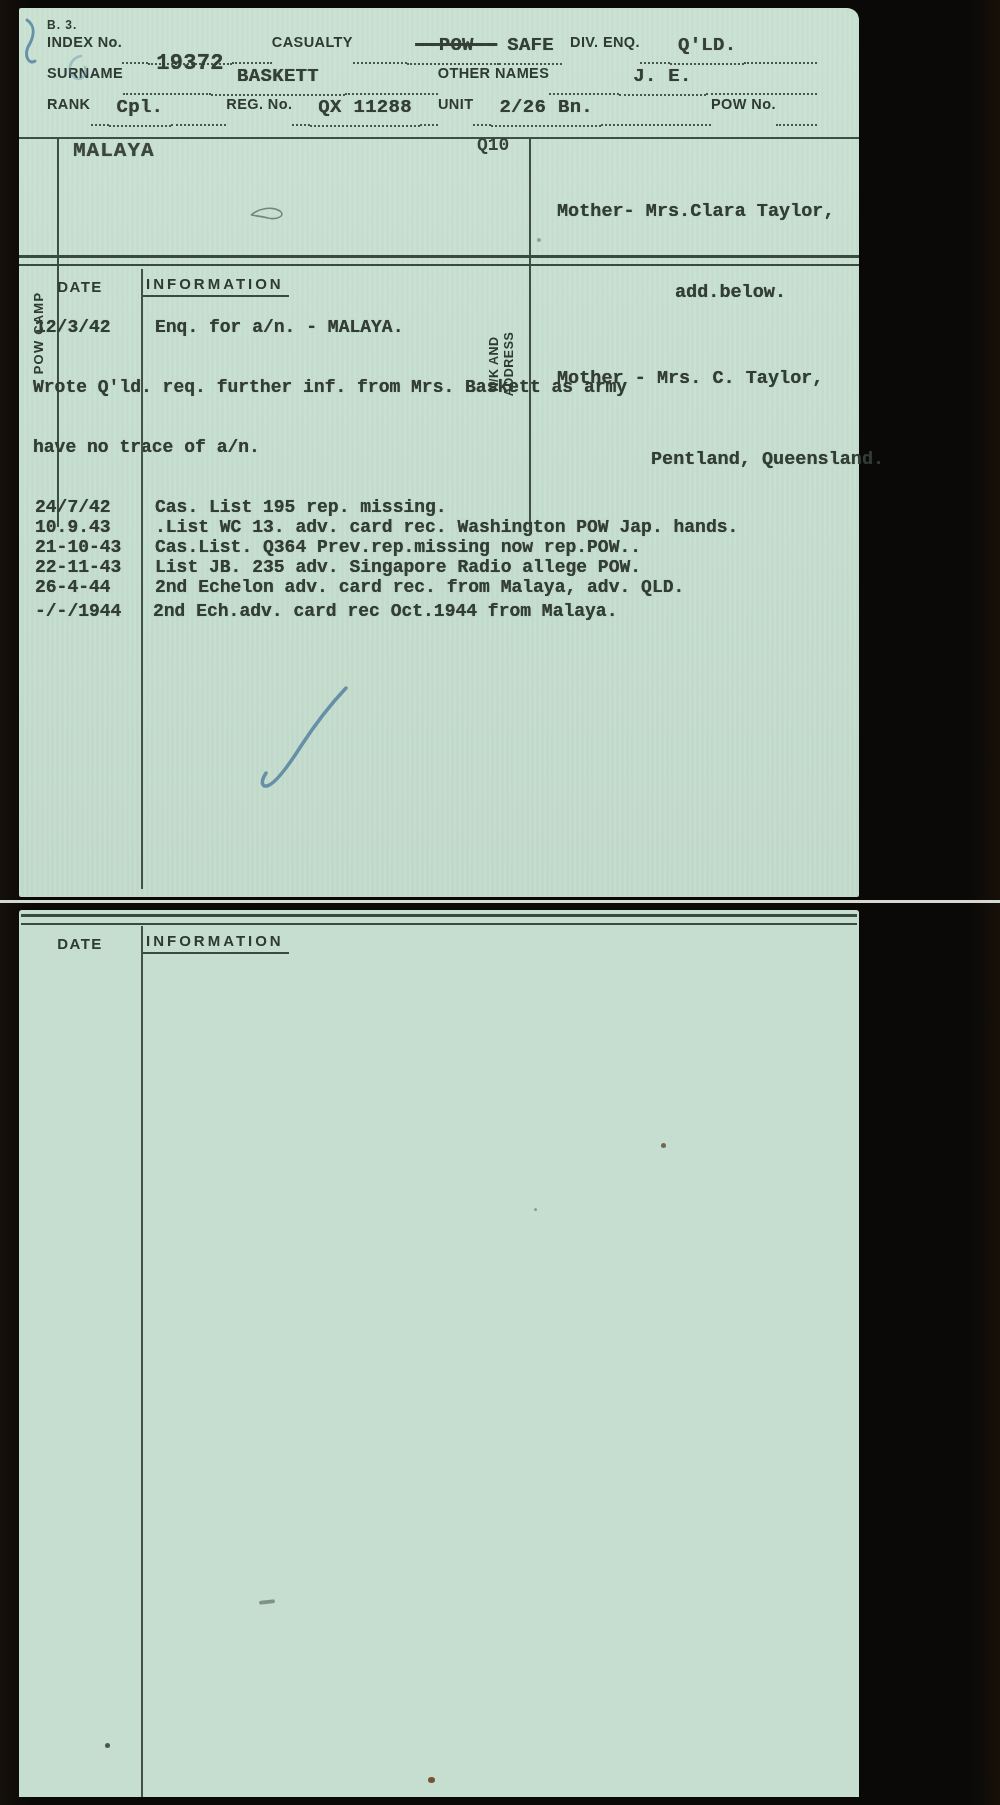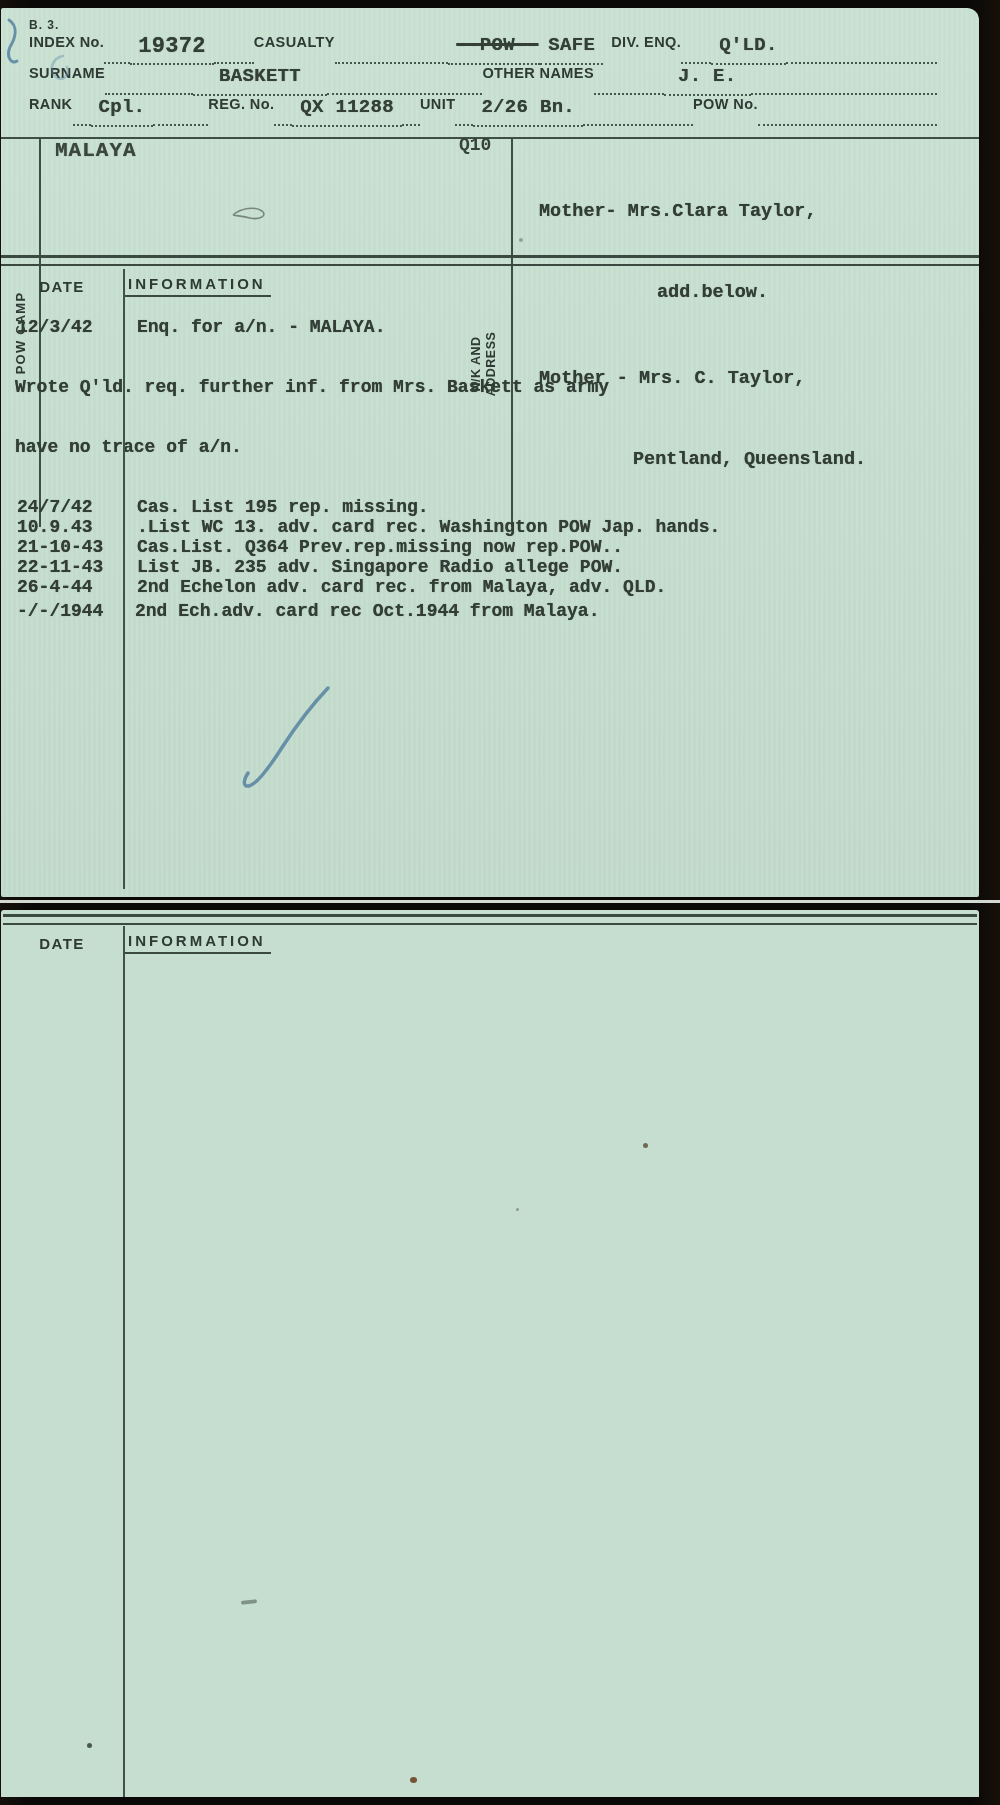--- a/index.html
+++ b/index.html
@@ -3,37 +3,37 @@
 <meta charset="utf-8">
 <style>
   html,body{margin:0;padding:0;}
   body{
     width:1000px;height:1805px;position:relative;overflow:hidden;
     background:#0c0b09;
     background-image:linear-gradient(90deg,#15100a 0,#0a0908 3%,#0a0908 97%,#171008 100%);
     font-family:"Liberation Sans",sans-serif;
   }
   .card{
-    position:absolute;left:1px;width:978px;
+    position:absolute;left:19px;width:840px;
     background:#c8e1d1;
     background-image:
       linear-gradient(180deg,rgba(255,255,255,.05) 0,rgba(0,0,0,.025) 100%),
       repeating-linear-gradient(90deg,rgba(255,255,255,.025) 0 2px,rgba(0,0,0,.015) 2px 5px);
     color:#2f3b34;
     text-decoration:underline;
   }
   .card.front{top:8px;height:889px;border-radius:2px 12px 2px 2px;}
   .card.back{top:910px;height:887px;border-radius:3px 3px 0 0;background:#c5decf;}
   .scan-line{position:absolute;left:0;top:900px;width:1000px;height:3px;background:#e9efe8;opacity:.9;}
 
   
   .lbl{font:700 14.5px "Liberation Sans",sans-serif;letter-spacing:.4px;color:#2e3a33;white-space:nowrap;}
   .val{font:700 19px "Liberation Mono",monospace;color:#333f37;letter-spacing:.3px;white-space:pre;
        border-bottom:2px dotted #46584d;padding:0 8px 1px 8px;text-shadow:0 0 .7px rgba(43,56,48,.85);}
-  .val.big{font-size:22px;}
+  .val.big{font-size:22px;margin-top:17px;}
   .val.struck{text-decoration:line-through;text-decoration-thickness:2.5px;border-bottom:2px dotted #46584d;padding-right:2px;}
   .lead{border-bottom:2px dotted #46584d;height:6px;align-self:flex-end;margin-bottom:1px;}
   .w18{width:18px}.w26{width:26px}.w30{width:30px}.w40{width:40px}.w55{width:55px}.w70{width:70px}.w88{width:88px}.w110{width:110px}
   .g1{flex-grow:1}.g12{flex-grow:1.2}.g16{flex-grow:1.6}
   .ml8{margin-left:8px}
 
   .form-code{position:absolute;left:28px;top:10px;font:700 12px "Liberation Sans",sans-serif;letter-spacing:1px;}
   .hdr{position:absolute;left:28px;right:42px;top:26px;}
   .frow{display:flex;height:31px;}
 

